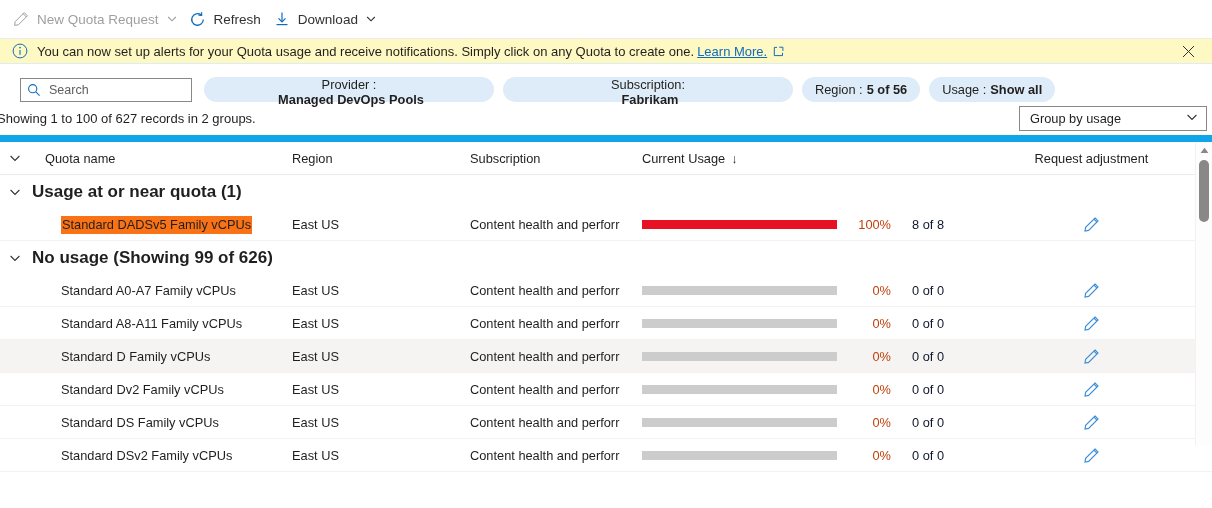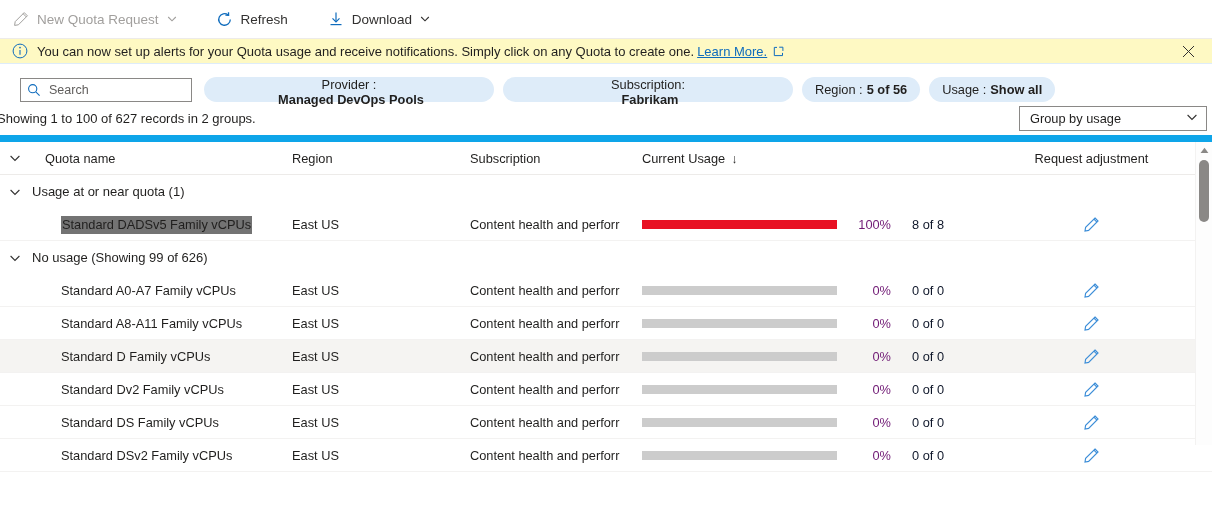--- a/index.html
+++ b/index.html
@@ -19,21 +19,20 @@
 
   
   .toolbar {
     height: 39px;
     display: flex;
     align-items: center;
     padding-left: 6px;
     box-sizing: border-box;
     border-bottom: 1px solid #edebe9;
     background: #ffffff;
-    gap: 27px;
   }
   .tb-item {
     display: flex;
     align-items: center;
     height: 30px;
     padding: 0 6px;
     cursor: pointer;
     white-space: nowrap;
   }
   .tb-item.disabled {
@@ -237,54 +236,54 @@
   .c-usage  { width: 355px; flex: 0 0 auto; display: flex; align-items: center; }
   .c-adj    { flex: 1 1 auto; display: flex; align-items: center; justify-content: center; padding-right: 26px; box-sizing: border-box; }
 
   .th {
     font-size: 12.8px;
     font-weight: normal;
     color: #201f1e;
   }
   .th-sort { margin-left: 6px; }
   .group-label {
-    font-size: 13px;
-    font-weight: normal;
+    font-size: 17px;
+    font-weight: bold;
     color: #201f1e;
     white-space: nowrap;
   }
   .cell {
     font-size: 12.8px;
     color: #201f1e;
     white-space: nowrap;
   }
   .cell.name { padding-left: 31px; }
   .cell.name .sel {
-    background: #737373;
+    background: #f97316;
     padding: 1px 1px 2px 1px;
   }
 
   .bar-track {
     width: 195px;
     height: 9px;
     background: #cccccc;
     flex: 0 0 auto;
     position: relative;
     overflow: hidden;
   }
   .bar-fill {
     height: 100%;
     background: #e81123;
   }
   .pct {
     width: 46px;
     flex: 0 0 auto;
     text-align: right;
     font-size: 12.8px;
-    color: #701a75;
+    color: #c2410c;
     margin-left: 8px;
   }
   .ratio {
     margin-left: 21px;
     font-size: 12.8px;
     color: #0f172a;
     white-space: nowrap;
   }
   .pencil { cursor: pointer; display: inline-flex; }
 

